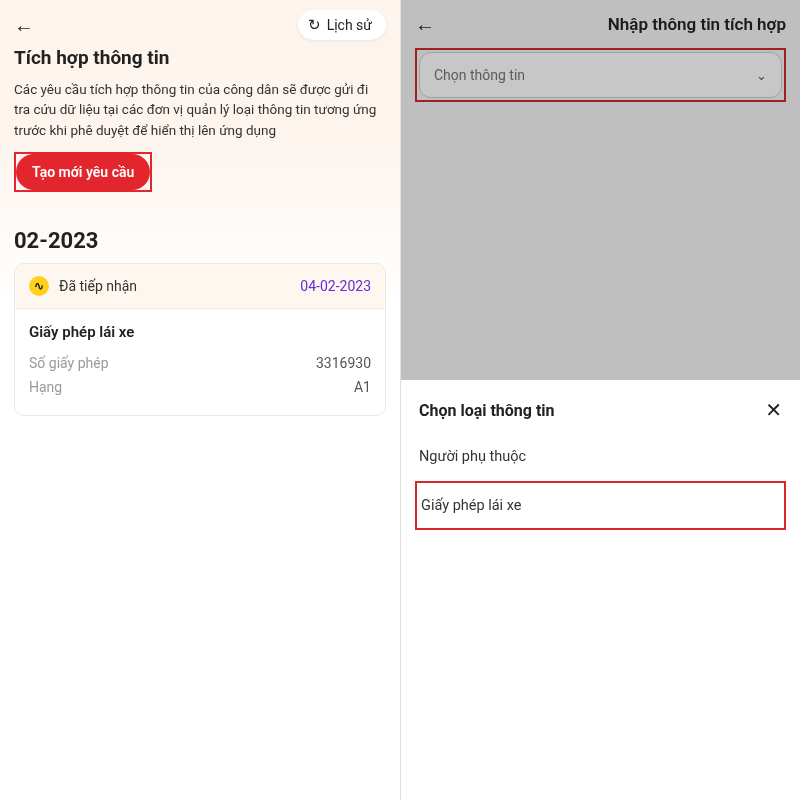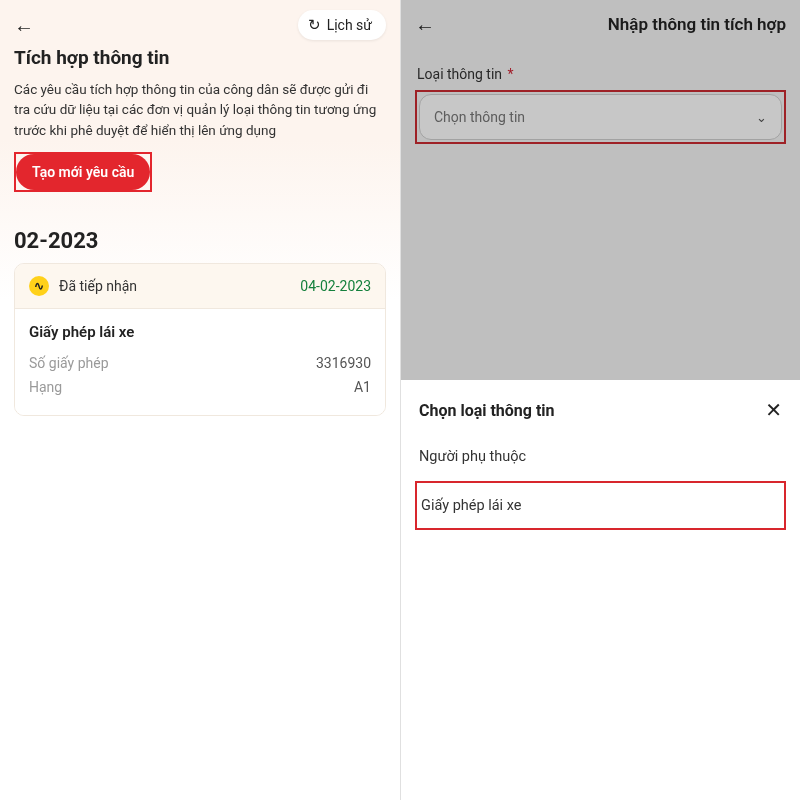--- a/index.html
+++ b/index.html
@@ -104,21 +104,21 @@
     color: #222;
     font-weight: bold;
   }
   .status-text {
     font-size: 14px;
     color: #333;
     flex: 1;
   }
   .status-date {
     font-size: 14px;
-    color: #15803d;
+    color: #6d28d9;
   }
   .card-body {
     background: #fff;
     padding: 14px 14px 16px 14px;
   }
   .doc-title {
     font-size: 15px;
     font-weight: 600;
     color: #222;
     margin-bottom: 10px;
@@ -254,24 +254,20 @@
     </div>
   </div>
 </div>
 
 <div class="screen screen-right">
   <div class="right-overlay-top">
     <div class="r-hdr">
       <span class="back-arrow">←</span>
       <span class="r-title">Nhập thông tin tích hợp</span>
     </div>
-    <div class="field-label">
-      <span>Loại thông tin</span>
-      <span class="req">*</span>
-    </div>
     <div class="dropdown-wrap">
       <div class="dropdown">
         <span>Chọn thông tin</span>
         <span class="chev">⌄</span>
       </div>
     </div>
   </div>
 
   <div class="sheet">
     <div class="sheet-hdr">

